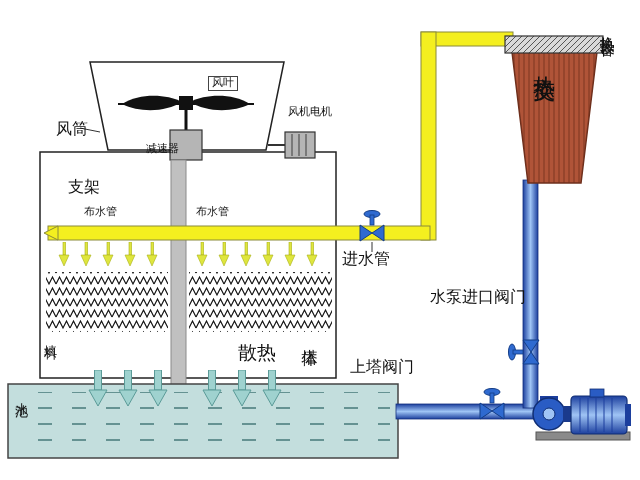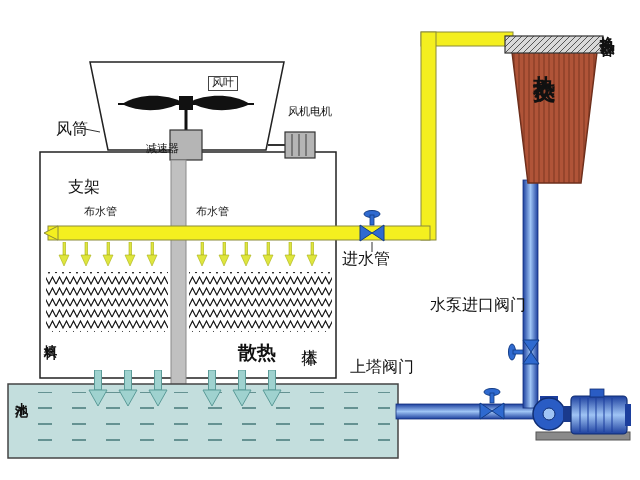--- a/index.html
+++ b/index.html
@@ -4,21 +4,21 @@
 <style>
   html,body{margin:0;padding:0;background:#fff;}
   #stage{position:relative;width:640px;height:480px;background:#fff;overflow:hidden;
          font-family:"DejaVu Sans","Liberation Sans",sans-serif;color:#111;}
   #diagram-svg{position:absolute;left:0;top:0;}
   .lbl{position:absolute;white-space:nowrap;line-height:1.15;}
   .vtext{writing-mode:vertical-rl;text-orientation:upright;letter-spacing:2px;}
   .boxed{border:1px solid #444;background:#fff;padding:0 3px;}
   .fs11{font-size:11px;} .fs12{font-size:16px;} .fs13{font-size:13px;}
   .fs19{font-size:19px;} .fs15{font-size:15px;} .fs22{font-size:22px;}
-  .bold{font-weight:bold;text-align:center;}
+  .bold{font-weight:normal;text-align:center;}
 </style>
 </head>
 <body>
 
 <div id="stage">
 
 <svg id="diagram-svg" width="640" height="480" viewBox="0 0 640 480">
   <defs>
     <pattern id="zig" width="14" height="11" patternUnits="userSpaceOnUse">
       <path d="M0,9 L3.5,2 L7,9 L10.5,2 L14,9" fill="none" stroke="#111" stroke-width="1.2"></path>
@@ -161,17 +161,17 @@
 <div class="lbl fs11" style="left:146px;top:127px;margin-top:16px;">减速器</div>
 <div class="lbl fs12" style="left:68px;top:178px;">支架</div>
 <div class="lbl fs11" style="left:84px;top:206px;">布水管</div>
 <div class="lbl fs11" style="left:196px;top:206px;">布水管</div>
 <div class="lbl fs12" style="left:326px;top:250px;margin-left:16px;">进水管</div>
 <div class="lbl fs13 bold vtext" style="left:42px;top:334px;">填料</div>
 <div class="lbl fs19 bold" style="left:238px;top:342px;">散热</div>
 <div class="lbl fs12 vtext" style="left:300px;top:336px;">塔体</div>
 <div class="lbl fs13 bold vtext" style="left:13px;top:392px;">水池</div>
 <div class="lbl fs12" style="left:350px;top:342px;margin-top:16px;">上塔阀门</div>
-<div class="lbl fs12" style="left:430px;top:288px;margin-top:8px;">水泵进口阀门</div>
+<div class="lbl fs12" style="left:430px;top:288px;">水泵进口阀门</div>
 <div class="lbl fs22 bold vtext" style="left:532px;top:58px;">热交换</div>
 <div class="lbl fs15 bold vtext" style="left:598px;top:24px;">换热设备</div>
 
 </div>
 
 </body></html>

